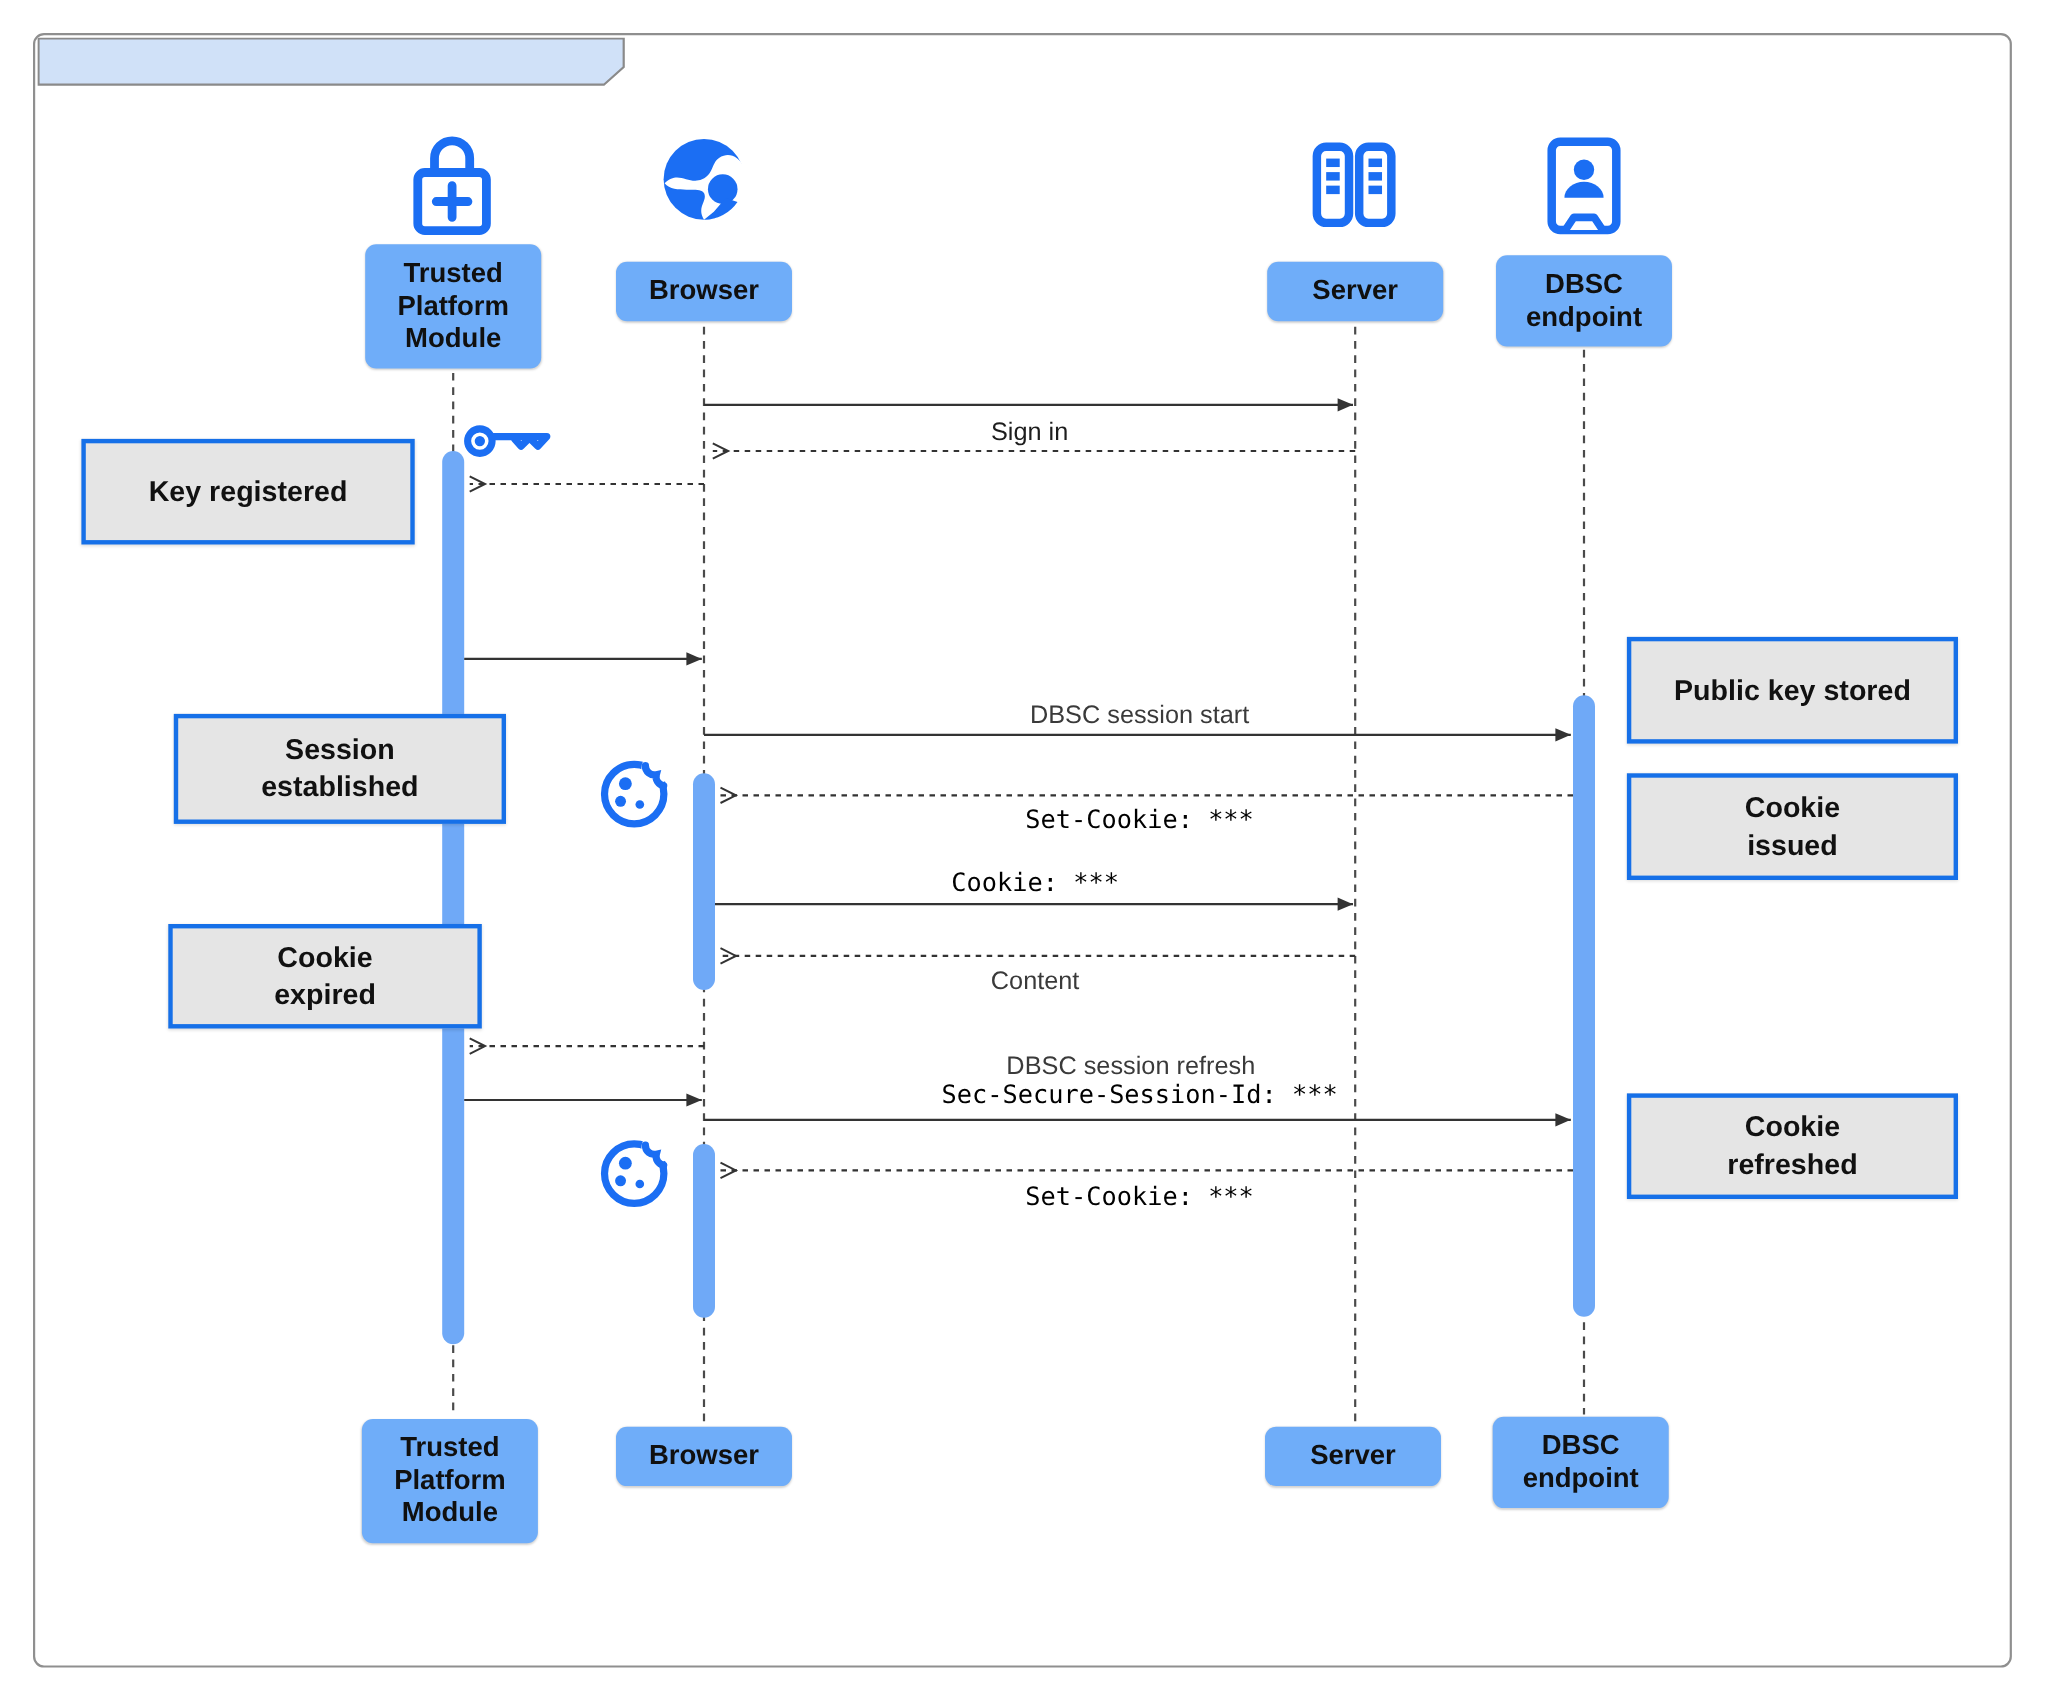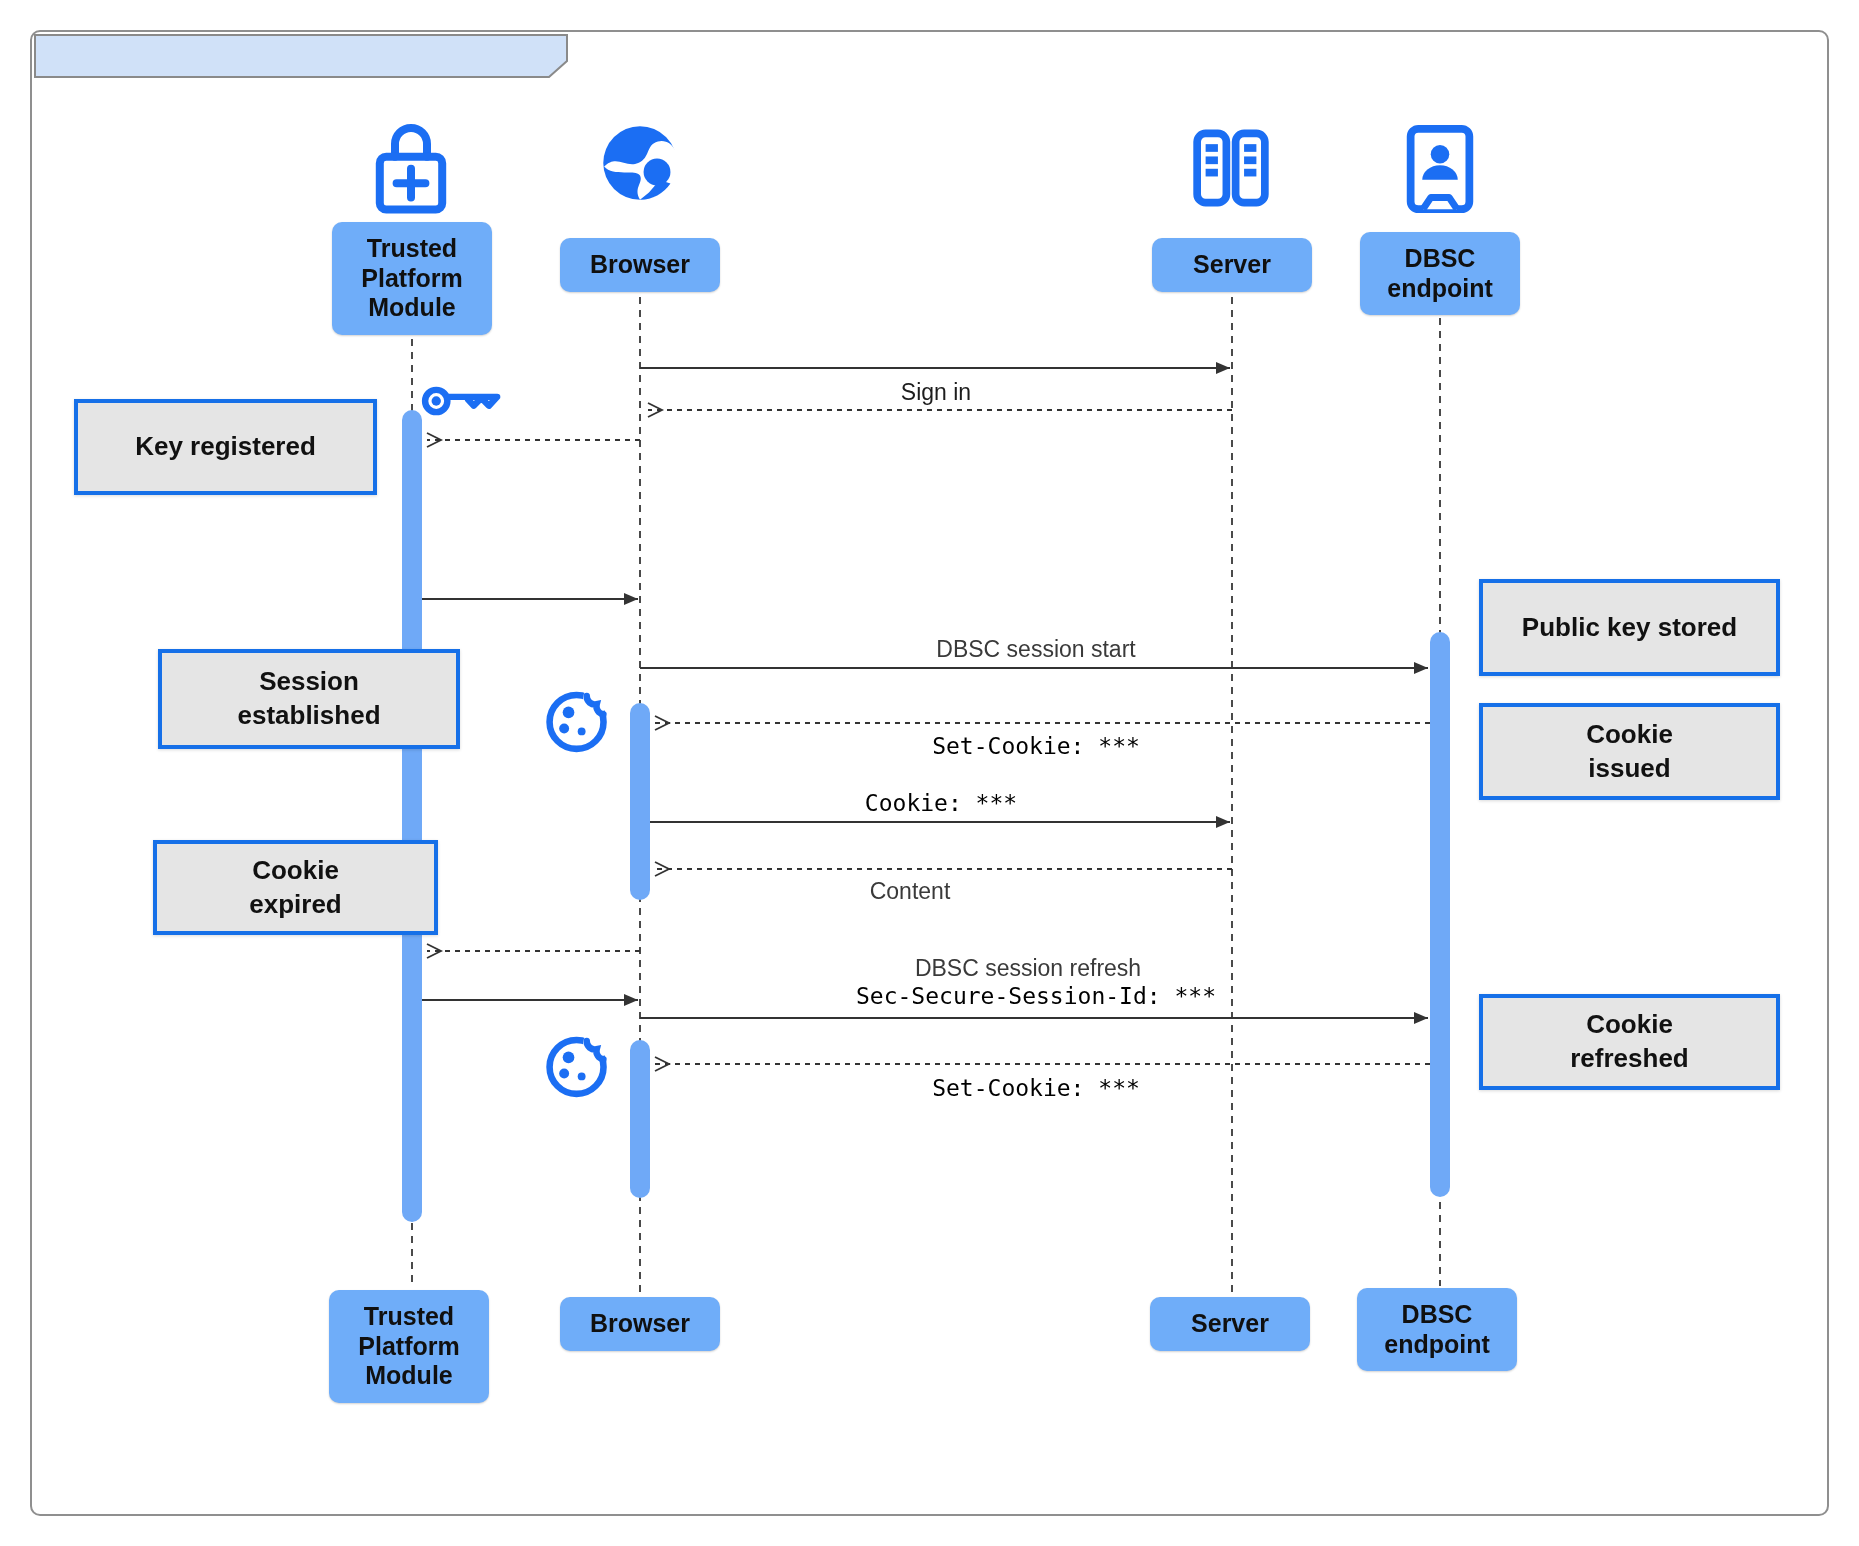--- a/index.html
+++ b/index.html
@@ -72,21 +72,21 @@
       <line x1="422" y1="1000" x2="638" y2="1000" marker-end="url(#solidHead)"></line>
       <line x1="640" y1="1018" x2="1428" y2="1018" marker-end="url(#solidHead)"></line>
       <line x1="1430" y1="1064" x2="655" y2="1064" stroke-dasharray="5,5" marker-end="url(#openHead)"></line>
     </g>
   </svg>
 
   <div class="msg" style="left:936px;top:336px;color:#1d1d1d;margin-top:43px;">Sign in</div>
   <div class="msg" style="left:1036px;top:636px;">DBSC session start</div>
   <div class="mono" style="left:1036px;top:733px;">Set-Cookie: ***</div>
   <div class="mono" style="left:941px;top:790px;">Cookie: ***</div>
-  <div class="msg" style="left:910px;top:878px;">Content</div>
+  <div class="msg" style="left:941px;top:878px;">Content</div>
   <div class="msg" style="left:1028px;top:955px;">DBSC session refresh</div>
   <div class="mono" style="left:1036px;top:983px;">Sec-Secure-Session-Id: ***</div>
   <div class="mono" style="left:1036px;top:1075px;">Set-Cookie: ***</div>
 
   <div class="note" style="left:74px;top:399px;width:295px;height:88px;">Key registered</div>
   <div class="note" style="left:158px;top:633px;width:294px;height:92px;margin-top:16px;">Session
 established</div>
   <div class="note" style="left:153px;top:840px;width:277px;height:87px;">Cookie
 expired</div>
   <div class="note" style="left:1479px;top:579px;width:293px;height:89px;">Public key stored</div>

